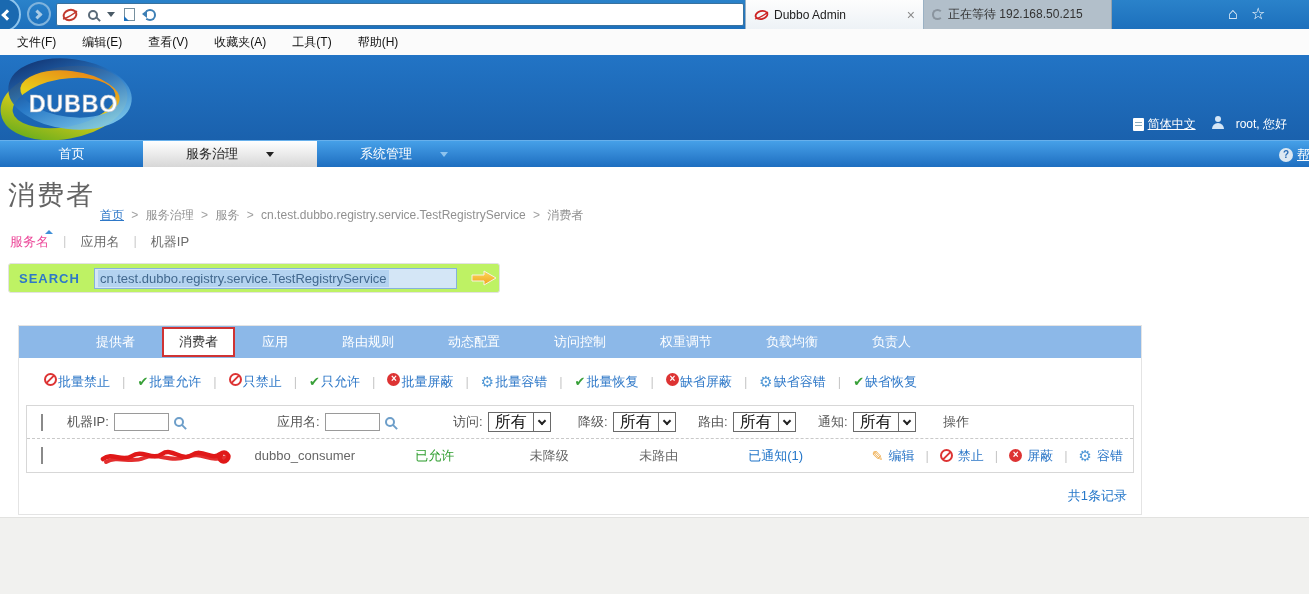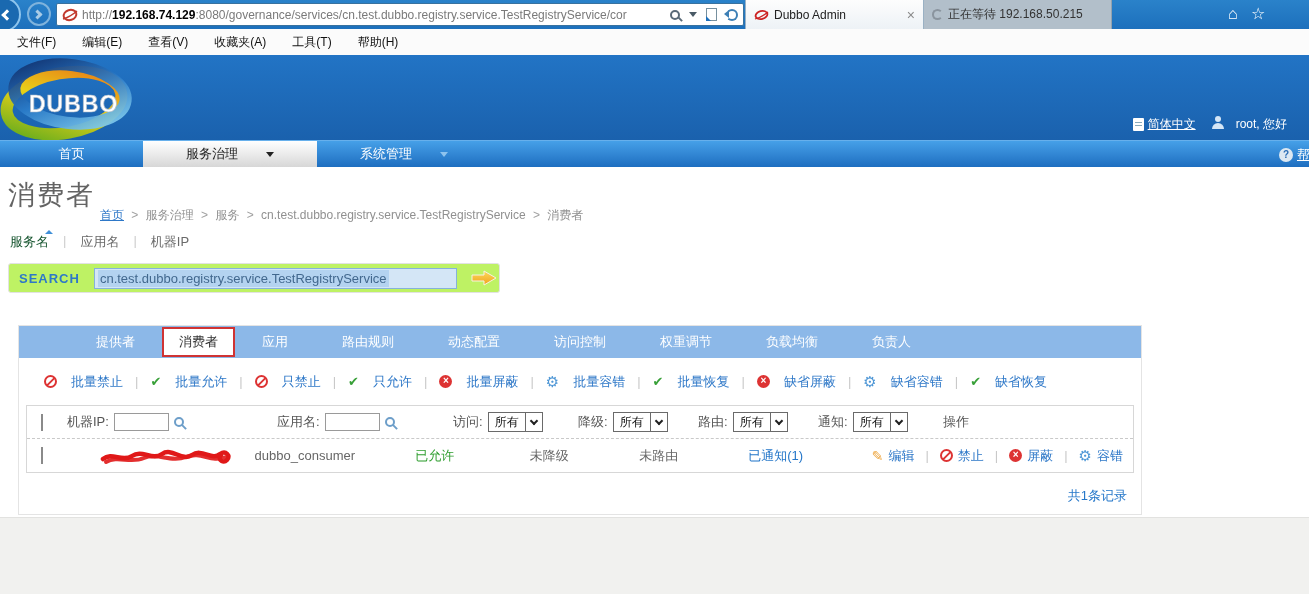--- a/index.html
+++ b/index.html
@@ -67,36 +67,36 @@
 
   
   .content{position:absolute;top:167px;left:0;width:1309px;height:350px;background:#fff}
   .page-title{position:absolute;left:8px;top:10px;font-size:27px;color:#636363;letter-spacing:2px}
   .breadcrumb{position:absolute;left:100px;top:40px;font-size:12px;color:#909090;white-space:nowrap}
   .breadcrumb a{color:#2e78c8;text-decoration:underline;cursor:pointer}
   .crumb-sep{margin:0 4px;color:#a0a0a0}
   .search-tabs{position:absolute;left:8px;top:66px;font-size:13px;color:#6a6a6a;display:flex;align-items:flex-start}
   .stab{padding:0 2px;cursor:pointer}
   .stab-sep{color:#cccccc;margin:0 12px}
-  .stab.active{color:#14532d}
+  .stab.active{color:#ec4899}
   .indicator{height:4px;background:#4090d8;border-radius:2px;position:relative;margin-top:4px}
   .indicator::after{content:'';position:absolute;top:-4px;left:50%;margin-left:-4px;border-left:4px solid transparent;border-right:4px solid transparent;border-bottom:4px solid #4090d8}
   .search-wrap{position:absolute;left:8px;top:96px;width:492px;height:30px;border:1px solid #e2e2e2;border-radius:3px;display:flex;align-items:center;background:#bef264}
   .search-label{margin-left:10px;font-weight:bold;color:#2e78c8;font-size:13px;letter-spacing:1px}
   .search-input{margin-left:14px;width:374px;height:21px;background:#d4e6f6;border:1px solid #86b2da;font-size:13px;display:flex;align-items:center;padding:0 3px;overflow:hidden;white-space:nowrap}
   .search-input .highlight{background:#b4d3f0;color:#42688e;padding:1px 2px}
   .search-go{margin-left:12px;cursor:pointer;display:flex}
 
   
   .panel{position:absolute;left:18px;top:158px;width:1124px;height:190px;border:1px solid #e4e4e4;background:#fff}
   .ptabbar{height:32px;background:#8cb8e8;display:flex;align-items:center;padding-left:50px;color:#fff;font-size:13px}
   .ptab{padding:0 27px;line-height:32px;cursor:pointer;white-space:nowrap}
   .ptab.active{background:#fff;color:#333;border:2px solid #cf3333;line-height:26px;padding:0 15px}
   .actions{height:47px;display:flex;align-items:center;padding-left:14px;font-size:13px}
-  .action{display:inline-flex;align-items:center;gap:14px;color:#2e78c8;margin:0 11px;cursor:pointer;white-space:nowrap}
+  .action{display:inline-flex;gap:1px;color:#2e78c8;margin:0 11px;cursor:pointer;white-space:nowrap}
   .vsep{color:#c8c8c8;margin:0 1px}
   .ic{display:inline-flex;align-items:center;justify-content:center;line-height:1}
   .ic-forbid{width:13px;height:13px;border:2px solid #d33;border-radius:50%;position:relative}
   .ic-forbid::after{content:'';position:absolute;left:-1px;top:3.5px;width:11px;height:2px;background:#d33;transform:rotate(-45deg)}
   .ic-check::before{content:'✔';color:#38a038;font-weight:700;font-size:13px}
   .ic-block{width:13px;height:13px;border-radius:50%;background:#d33;color:#fff}
   .ic-block::before{content:'×';font-size:10px;font-weight:bold;margin-top:-1px}
   .ic-gear::before{content:'⚙';color:#4f97d6;font-size:15px}
   .ic-pencil::before{content:'✎';color:#eda53e;font-size:14px;font-weight:bold}
   .table{margin:0 7px;border:1px solid #d7d7d7}
@@ -109,21 +109,21 @@
   .c-deg{width:125px;padding-left:14px;display:flex;align-items:center}
   .c-rt{width:125px;padding-left:9px;display:flex;align-items:center}
   .c-ntf{width:125px;padding-left:4px;display:flex;align-items:center}
   .c-ops{flex:1;padding-left:4px;display:flex;align-items:center}
   .cb{width:14px;height:14px;background:#fff;border:1px solid #8a8a8a;cursor:pointer}
   .flabel{margin-right:5px;white-space:nowrap}
   .tin{width:55px;height:18px;border:1px solid #9a9a9a;background:#fff;font-size:12px;padding:0 2px;font-family:inherit}
   .magbtn{width:10px;height:10px;border:2px solid #6d9ec9;border-radius:50%;position:relative;margin-left:5px;cursor:pointer}
   .magbtn::after{content:'';position:absolute;width:6px;height:2px;background:#6d9ec9;transform:rotate(45deg);right:-5px;bottom:-3px}
   .sel{display:inline-flex;height:20px;border:1px solid #6a6a6a;background:#fff;align-items:center;cursor:pointer}
-  .sel .v{padding:0 6px;font-size:12px;color:#111;min-width:28px}
+  .sel .v{padding:0 6px;font-size:16px;color:#111;min-width:28px}
   .sel .btn{width:17px;align-self:stretch;border-left:1px solid #6a6a6a;display:flex;align-items:center;justify-content:center;background:#fff}
   .sel .chev{width:6px;height:6px;border-right:2px solid #222;border-bottom:2px solid #222;transform:rotate(45deg);margin-top:-3px}
   .scribble{margin-left:34px}
   .green{color:#2f9e2f}
   .gray{color:#666}
   .bluelink{color:#2577c9;cursor:pointer}
   .rop{display:inline-flex;align-items:center;gap:5px;color:#2e78c8;margin:0 10px;cursor:pointer;white-space:nowrap}
   .rec-count{position:absolute;right:14px;bottom:9px;color:#2577c9;font-size:13px}
 
   .footer-strip{position:absolute;top:517px;left:0;width:1309px;height:77px;background:#f1f1ef;border-top:1px solid #e2e2e0}
@@ -136,21 +136,20 @@
       <span class="back-arrow"></span>
     </div>
   <div class="fwd-btn">
       <span class="fwd-arrow"></span>
     </div>
   <div class="addressbar">
     <svg class="ie-e" viewBox="0 0 16 16">
       <ellipse cx="8" cy="8" rx="6.5" ry="5" fill="none" stroke="#c23a2e" stroke-width="2" transform="rotate(-18 8 8)"></ellipse>
       <path d="M1 12 Q 8 10 15 4" stroke="#c23a2e" stroke-width="1.5" fill="none"></path>
     </svg>
-    <span class="url"><span>http://</span><b>192.168.74.129</b><span>:8080/governance/services/cn.test.dubbo.registry.service.TestRegistryService/cor</span></span>
     <span class="addr-icons">
       <span class="mag"></span>
       <span class="dd"></span>
       <span class="compat"></span>
       <span class="refresh"></span>
     </span>
   </div>
   <div class="btab active">
     <svg class="dubbo-mini" viewBox="0 0 15 12">
       <ellipse cx="7.5" cy="6" rx="6" ry="4" fill="none" stroke="#c22" stroke-width="1.8" transform="rotate(-14 7.5 6)"></ellipse>

